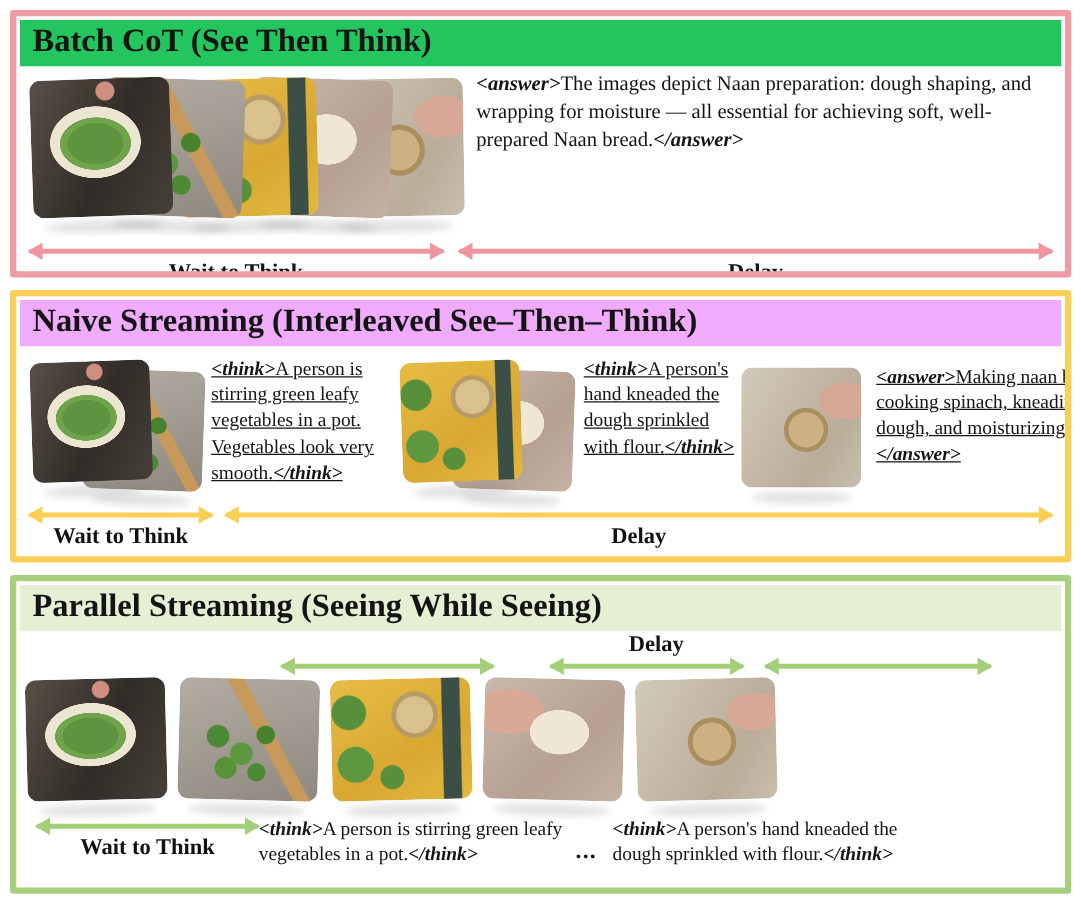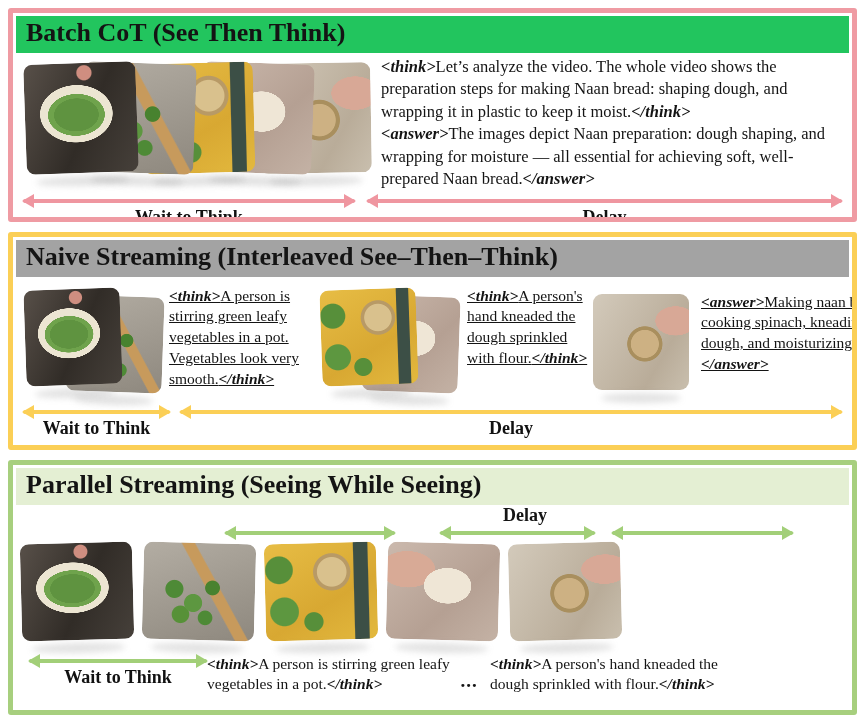--- a/index.html
+++ b/index.html
@@ -11,21 +11,21 @@
     color:#141414;
     overflow:hidden;
   }
   .panel { border:5px solid; border-radius:3px; background:#fff; margin-bottom:10px; overflow:hidden; }
   .panel-batch   { height:214px; border-color:#ef9ba3; }
   .panel-naive   { height:218px; border-color:#fbcf56; }
   .panel-parallel{ height:255px; border-color:#a7cf7e; margin-bottom:0; }
 
   .panel-header { margin:3px 3px 0 3px; padding:1px 10px 3px 10px; font-weight:bold; font-size:26px; line-height:1.25; }
   .panel-batch .panel-header    { background:#22c55e; }
-  .panel-naive .panel-header    { background:#a3a3a3; }
+  .panel-naive .panel-header    { background:#f0abfc; }
   .panel-parallel .panel-header { background:#e4efd3; }
 
   .tag { font-weight:bold; font-style:italic; }
   .io p { margin:0; }
 
   
   .arrow { position:relative; height:4px; background:currentColor; border-radius:2px; }
   .arrow::before,.arrow::after { content:""; position:absolute; top:-5px; width:0; height:0;
     border-top:7px solid transparent; border-bottom:7px solid transparent; }
   .arrow::before { left:-1px;  border-right:12px solid; }
@@ -123,21 +123,20 @@
   <div class="panel-header">Batch CoT (See Then Think)</div>
   <div class="b-content">
     <div class="b-fan">
       <div class="frame f-bowl  b-f1"></div>
       <div class="frame f-pot   b-f2"></div>
       <div class="frame f-box   b-f3"></div>
       <div class="frame f-knead b-f4"></div>
       <div class="frame f-ball  b-f5"></div>
     </div>
     <div class="b-text io">
-      <p><span class="tag">&lt;think&gt;</span><span>Let’s analyze the video. The whole video shows the preparation steps for making Naan bread: shaping dough, and wrapping it in plastic to keep it moist.</span><span class="tag">&lt;/think&gt;</span></p>
       <p><span class="tag">&lt;answer&gt;</span><span>The images depict Naan preparation: dough shaping, and wrapping for moisture — all essential for achieving soft, well-prepared Naan bread.</span><span class="tag">&lt;/answer&gt;</span></p>
     </div>
   </div>
   <div class="b-arrows">
     <div class="b-ag-left">
       <div class="arrow c-pink"></div>
       <div class="arrow-label">Wait to Think</div>
     </div>
     <div class="b-ag-right">
       <div class="arrow c-pink"></div>

